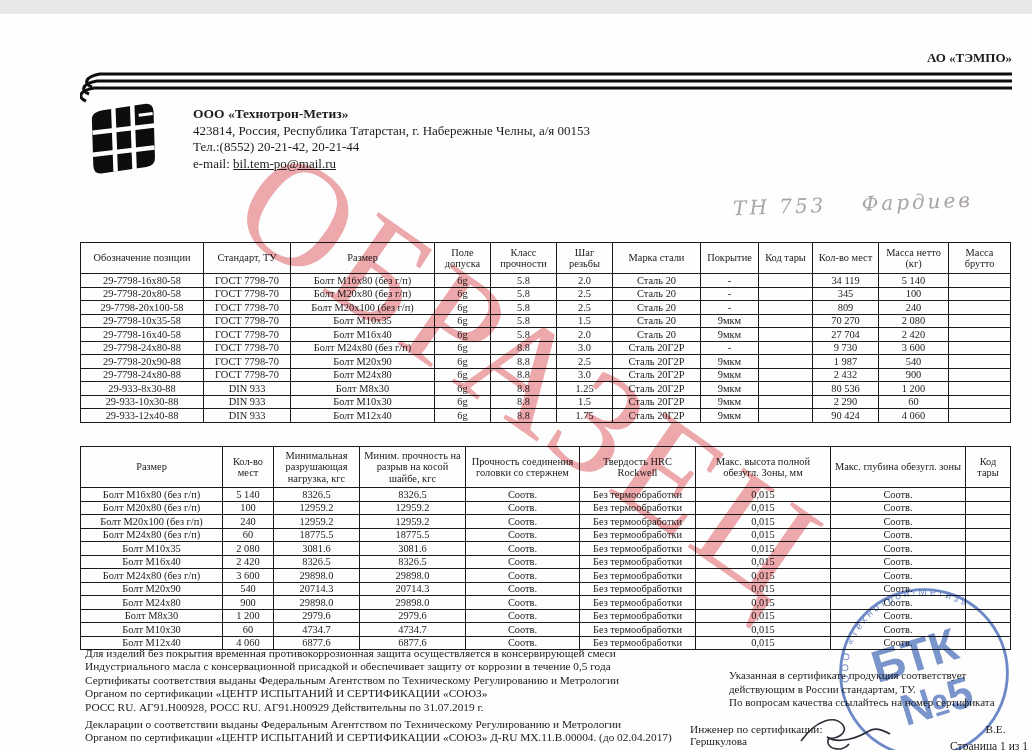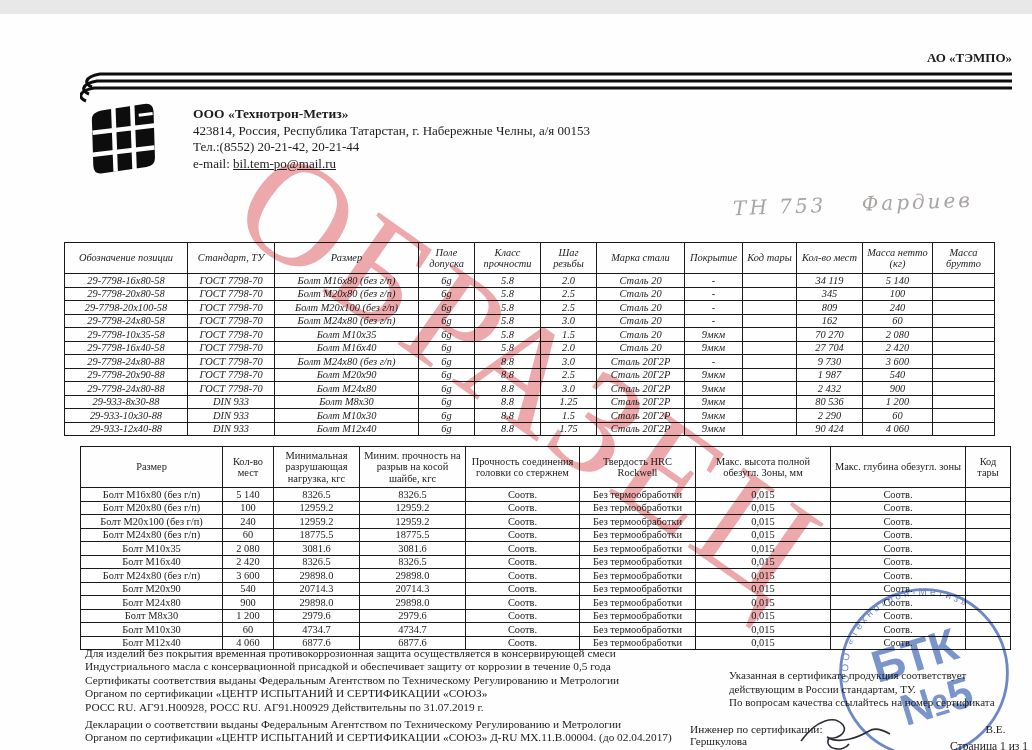--- a/index.html
+++ b/index.html
@@ -17,21 +17,21 @@
 
   .certblock{left:85px;top:176px;font-size:11.5px;line-height:13.5px;}
 
   .handwriting{left:733px;top:178px;font-size:20px;font-style:italic;
     color:#a9a5a3;letter-spacing:3px;transform:rotate(-2deg);z-index:2;
     font-family:"DejaVu Serif",serif;}
   .handwriting .hw2{margin-left:26px;}
 
   
   table{border-collapse:collapse;table-layout:fixed;background:transparent;}
-  .t1{left:64px;top:228px;width:930px;font-style:italic;}
+  .t1{left:80px;top:228px;width:930px;}
   .t2{left:80px;top:432px;width:930px;}
   th,td{border:1px solid #1a1a1a;text-align:center;vertical-align:middle;
         padding:0 2px;overflow:hidden;}
   th{font-weight:normal;font-size:10.4px;line-height:11.5px;}
   .t1 th{height:30px;}
   .t2 th{height:40px;}
   td{font-size:10.4px;line-height:11px;height:12.5px;white-space:nowrap;}
 
   
   .footer-left{left:85px;top:633px;font-size:11.3px;line-height:13.4px;width:610px;font-family:Liberation Serif, serif;}
@@ -153,34 +153,20 @@
           <td>5.8</td>
           <td>2.5</td>
           <td>Сталь 20</td>
           <td>-</td>
           <td></td>
           <td>809</td>
           <td>240</td>
           <td></td>
         </tr>
         <tr>
-          <td>29-7798-24x80-58</td>
-          <td>ГОСТ 7798-70</td>
-          <td>Болт М24х80 (без г/п)</td>
-          <td>6g</td>
-          <td>5.8</td>
-          <td>3.0</td>
-          <td>Сталь 20</td>
-          <td>-</td>
-          <td></td>
-          <td>162</td>
-          <td>60</td>
-          <td></td>
-        </tr>
-        <tr>
           <td>29-7798-10x35-58</td>
           <td>ГОСТ 7798-70</td>
           <td>Болт М10х35</td>
           <td>6g</td>
           <td>5.8</td>
           <td>1.5</td>
           <td>Сталь 20</td>
           <td>9мкм</td>
           <td></td>
           <td>70 270</td>

